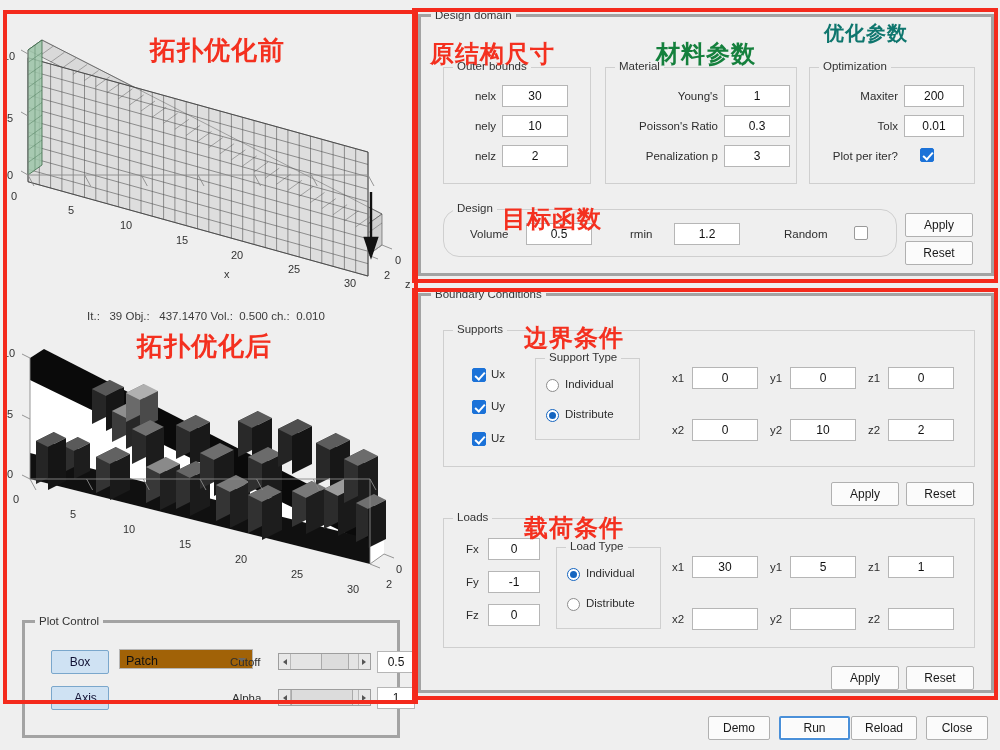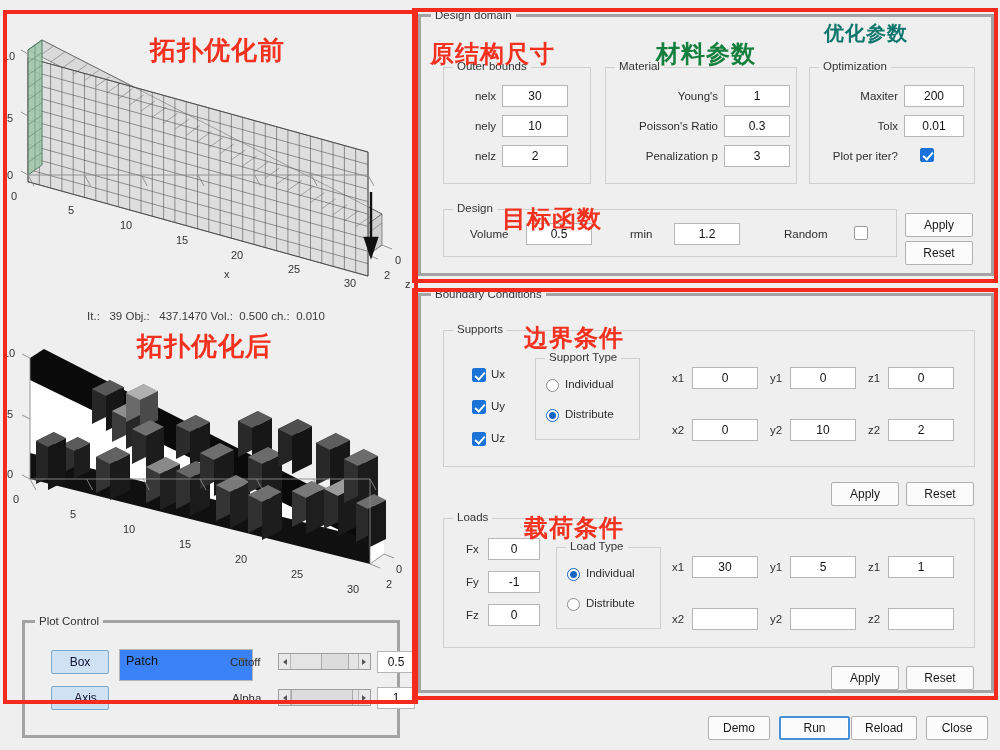--- a/index.html
+++ b/index.html
@@ -79,21 +79,21 @@
     position:absolute; width:13px; height:13px; border:1px solid #8d8d8d;
     background:#fff; border-radius:50%;
   }
   .rb.on { border:1px solid #1565c0; }
   .rb.on::after {
     content:""; position:absolute; left:2px; top:2px; width:7px; height:7px;
     background:#1565c0; border-radius:50%;
   }
 
   .dropdown {
-    position:absolute; background:#3b82f6; border:1px solid #b6b6b6; height:32px;
+    position:absolute; background:#a16207; border:1px solid #b6b6b6; height:20px;
     font-size:12.5px; color:#111; line-height:22px; padding-left:6px;
   }
   .dropdown .caret {
     position:absolute; right:6px; top:8px; width:8px; height:8px;
   }
   .dropdown .caret::after{
     content:""; position:absolute; left:0; top:0;
     border-left:4px solid transparent; border-right:4px solid transparent;
     border-top:4px solid #666;
   }
@@ -478,21 +478,21 @@
   <div class="group" style="left:388px;top:50px;width:166px;height:117px;">
     <div class="group-title">Optimization</div>
     <div class="lbl r" style="left:2px;top:22px;width:86px;">Maxiter</div>
     <div class="tf" style="left:94px;top:17px;width:60px;">200</div>
     <div class="lbl r" style="left:2px;top:52px;width:86px;">Tolx</div>
     <div class="tf" style="left:94px;top:47px;width:60px;">0.01</div>
     <div class="lbl r" style="left:2px;top:82px;width:86px;">Plot per iter?</div>
     <div class="cb on" style="left:110px;top:80px;"></div>
   </div>
 
-  <div class="group" style="left:22px;top:192px;width:454px;height:48px;">
+  <div class="group" style="left:22px;top:192px;width:454px;height:48px;border-radius:16px;">
     <div class="group-title">Design</div>
     <div class="lbl" style="left:26px;top:18px;">Volume</div>
     <div class="tf" style="left:82px;top:13px;width:66px;">0.5</div>
     <div class="lbl" style="left:186px;top:18px;">rmin</div>
     <div class="tf" style="left:230px;top:13px;width:66px;">1.2</div>
     <div class="lbl" style="left:340px;top:18px;">Random</div>
     <div class="cb" style="left:410px;top:16px;"></div>
   </div>
 
   <div class="btn" style="left:484px;top:196px;width:68px;">Apply</div>

